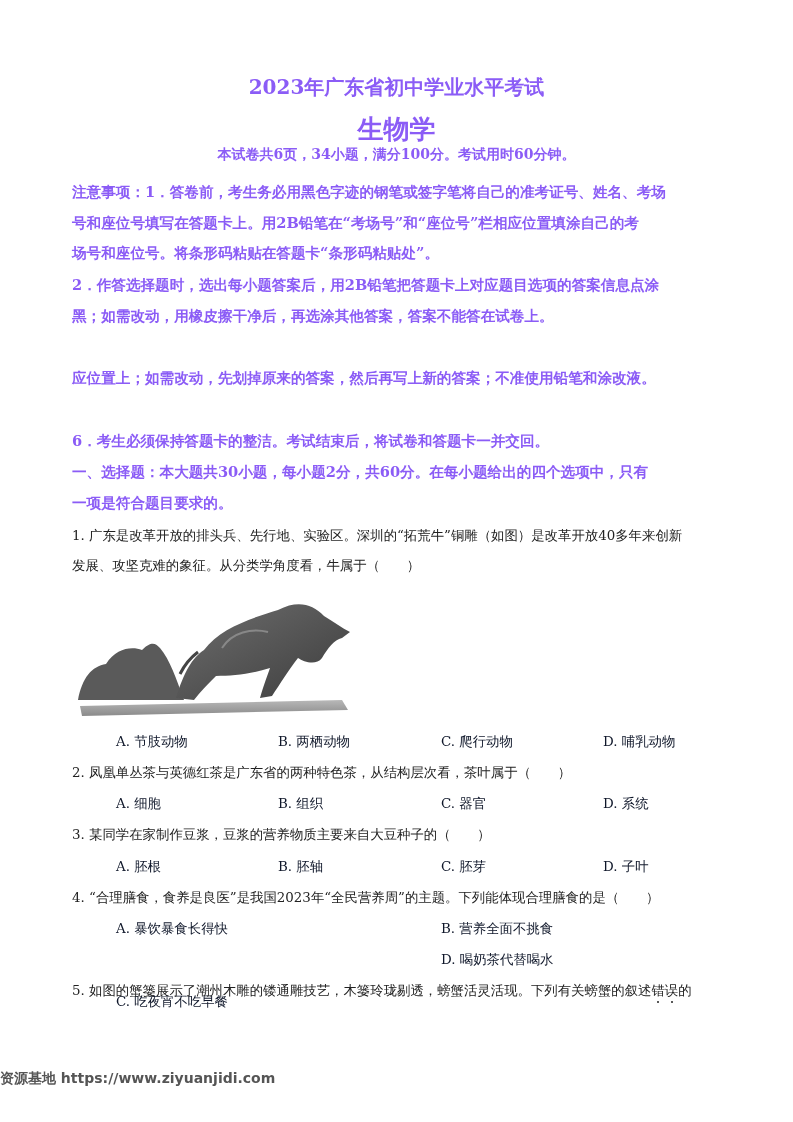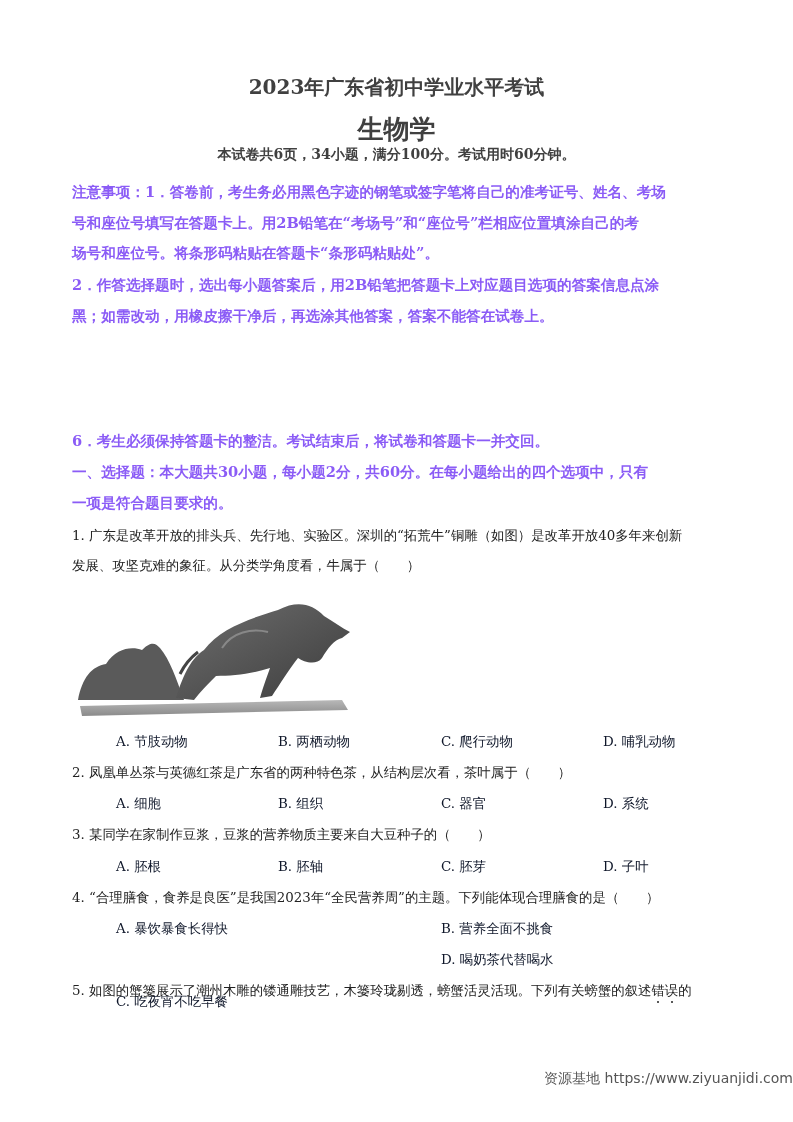--- a/index.html
+++ b/index.html
@@ -3,59 +3,60 @@
   <meta charset="utf-8">
   <style>
     html, body { margin: 0; padding: 0; background: #ffffff; }
     body {
       width: 793px; height: 1122px; position: relative; overflow: hidden;
       color: #111; font-family: "DejaVu Serif", "Liberation Serif", serif;
     }
     .page { position: absolute; left: 0; top: 0; width: 793px; height: 1122px; }
     .title {
       position: absolute; left: 0; width: 793px; text-align: center;
-      font-weight: bold; color: #404040;
+      font-weight: bold; color: #8b5cf6;
     }
     .t1 { top: 74px; font-size: 20px; }
     .t2 { top: 112px; font-size: 26px; }
     .t3 { top: 146px; font-size: 14px; }
     .line {
       position: absolute; left: 72px; width: 650px; white-space: nowrap;
       font-size: 14.6px; line-height: 20px;
     }
     .bold { font-weight: bold; color: #8b5cf6; }
     .q { font-size: 13.4px; color: #222; }
     .opt { position: absolute; font-size: 13.4px; color: #0f172a; white-space: nowrap; line-height: 20px; margin-left: 44px; }
     .emph { position: relative; }
     .emph::after {
       content: ""; position: absolute; left: 50%; bottom: -5px; width: 2px; height: 2px;
       background: #222; border-radius: 50%; transform: translateX(-50%);
     }
     .figure {
       position: absolute; left: 72px; top: 588px; width: 282px; height: 130px;
     }
     .footer {
-      position: absolute; left: 0; top: 1070px; width: 793px; text-align: right;
-      font-family: "DejaVu Sans", "Liberation Sans", sans-serif; font-size: 14px; color: #555;
+      position: absolute; left: 0; top: 1070px; width: 793px; text-align: left;
+      font-family: "DejaVu Sans", "Liberation Sans", sans-serif; font-size: 14px; color: #555; font-weight: bold;
     }
   </style>
 </head>
 <body>
 
 <div class="page">
 
   <div class="title t1">2023年广东省初中学业水平考试</div>
   <div class="title t2">生物学</div>
   <div class="title t3">本试卷共6页，34小题，满分100分。考试用时60分钟。</div>
 
   <div class="line bold" style="top:182px">注意事项：1．答卷前，考生务必用黑色字迹的钢笔或签字笔将自己的准考证号、姓名、考场</div>
   <div class="line bold" style="top:213px">号和座位号填写在答题卡上。用2B铅笔在“考场号”和“座位号”栏相应位置填涂自己的考</div>
   <div class="line bold" style="top:243px">场号和座位号。将条形码粘贴在答题卡“条形码粘贴处”。</div>
   <div class="line bold" style="top:275px">2．作答选择题时，选出每小题答案后，用2B铅笔把答题卡上对应题目选项的答案信息点涂</div>
   <div class="line bold" style="top:306px">黑；如需改动，用橡皮擦干净后，再选涂其他答案，答案不能答在试卷上。</div>
+  <div class="line bold" style="top:368px">应位置上；如需改动，先划掉原来的答案，然后再写上新的答案；不准使用铅笔和涂改液。</div>
   <div class="line bold" style="top:431px">6．考生必须保持答题卡的整洁。考试结束后，将试卷和答题卡一并交回。</div>
 
   <div class="line bold" style="top:462px">一、选择题：本大题共30小题，每小题2分，共60分。在每小题给出的四个选项中，只有</div>
   <div class="line bold" style="top:493px">一项是符合题目要求的。</div>
 
   <div class="line q" style="top:526px">1. 广东是改革开放的排头兵、先行地、实验区。深圳的“拓荒牛”铜雕（如图）是改革开放40多年来创新</div>
   <div class="line q" style="top:556px">发展、攻坚克难的象征。从分类学角度看，牛属于（　　）</div>
 
   <div class="figure">
     <svg width="282" height="130" viewBox="0 0 282 130">

